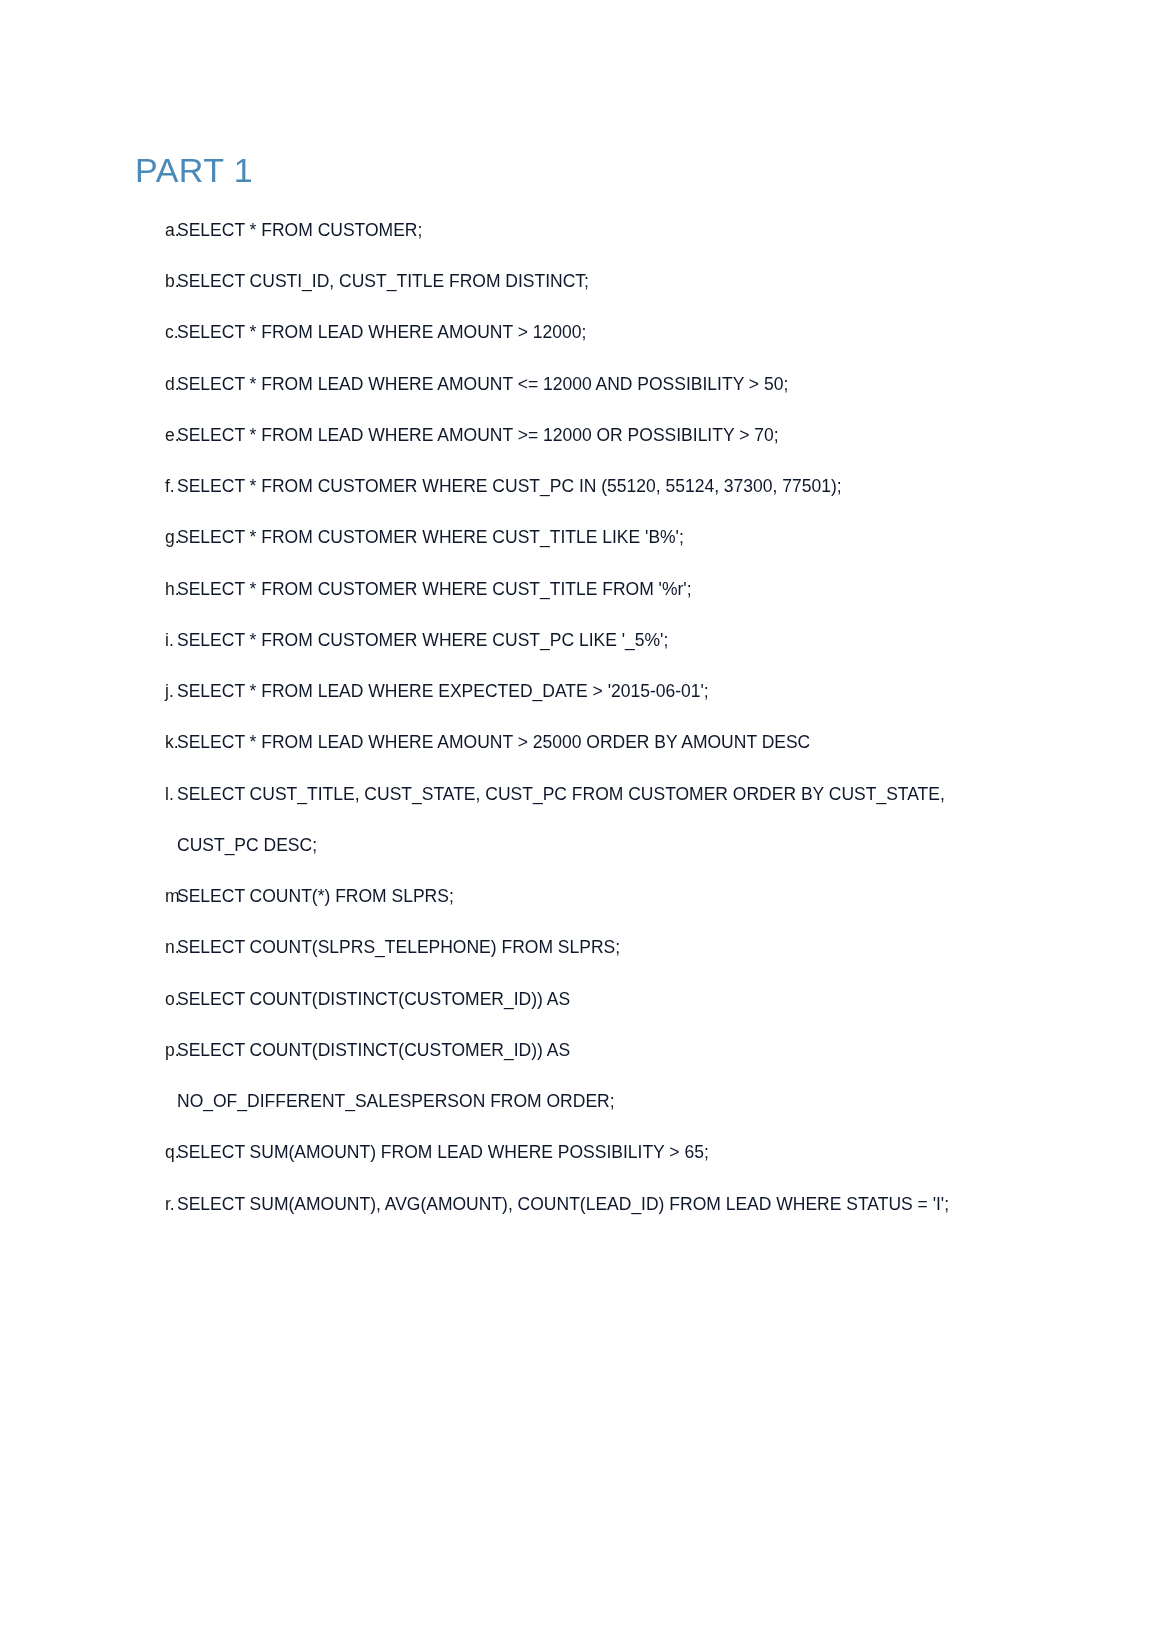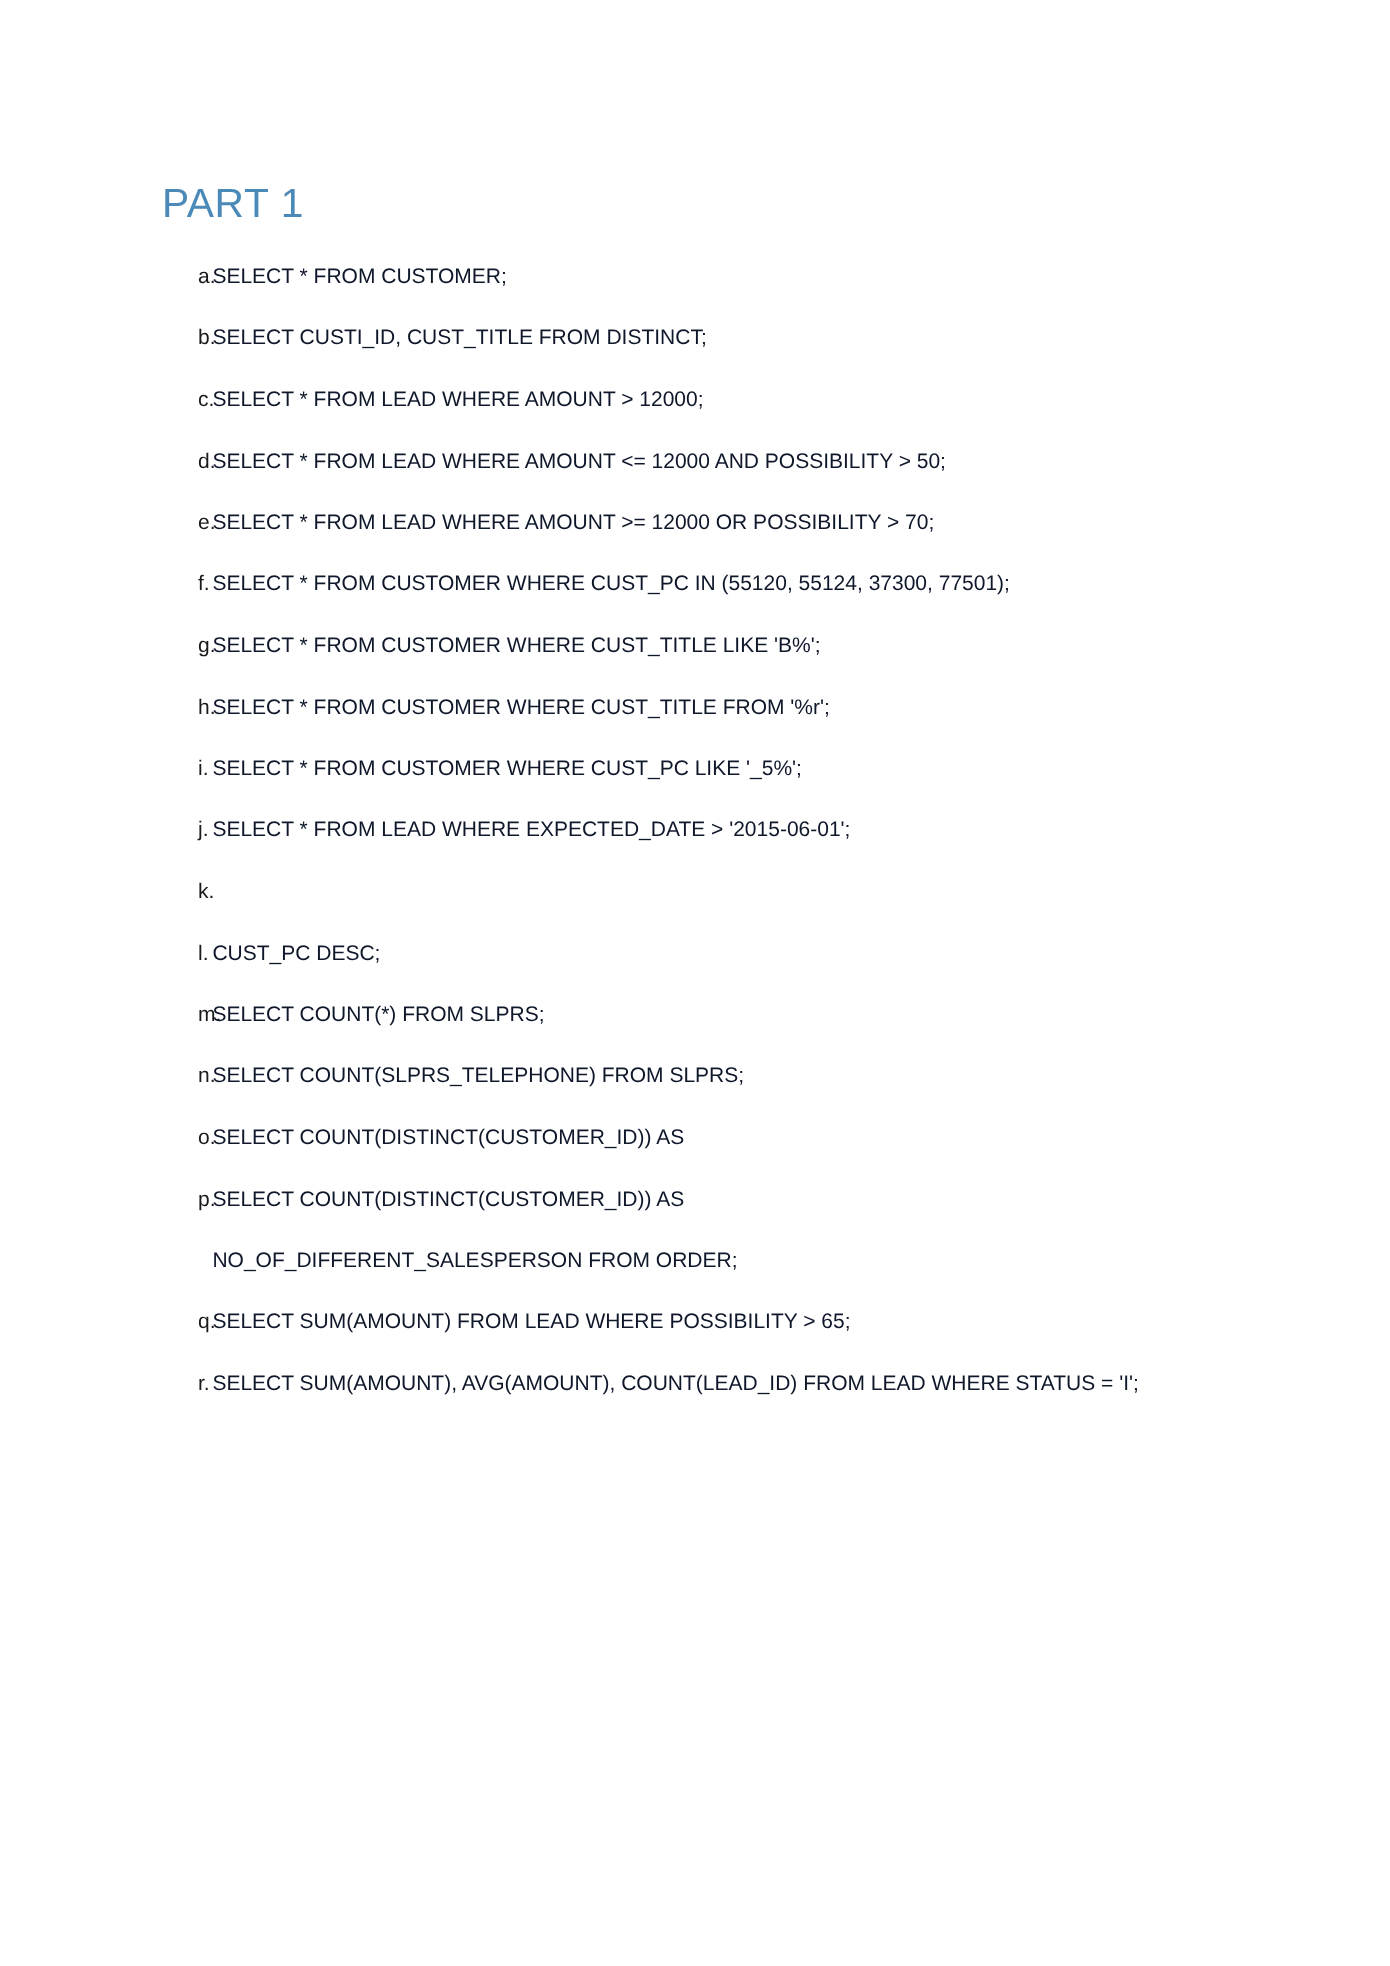--- a/index.html
+++ b/index.html
@@ -124,25 +124,27 @@
       </li>
       <li>
         <span class="marker">j.</span>
         <span class="content">
           <span class="line">SELECT * FROM LEAD WHERE EXPECTED_DATE &gt; '2015-06-01';</span>
         </span>
       </li>
       <li>
         <span class="marker">k.</span>
         <span class="content">
+          <span class="line">SELECT * FROM LEAD WHERE AMOUNT &gt; 25000 ORDER BY AMOUNT DESC</span>
         </span>
       </li>
       <li>
         <span class="marker">l.</span>
         <span class="content">
+          <span class="line">SELECT CUST_TITLE, CUST_STATE, CUST_PC FROM CUSTOMER ORDER BY CUST_STATE,</span>
           <span class="line">CUST_PC DESC;</span>
         </span>
       </li>
       <li>
         <span class="marker">m.</span>
         <span class="content">
           <span class="line">SELECT COUNT(*) FROM SLPRS;</span>
         </span>
       </li>
       <li>

